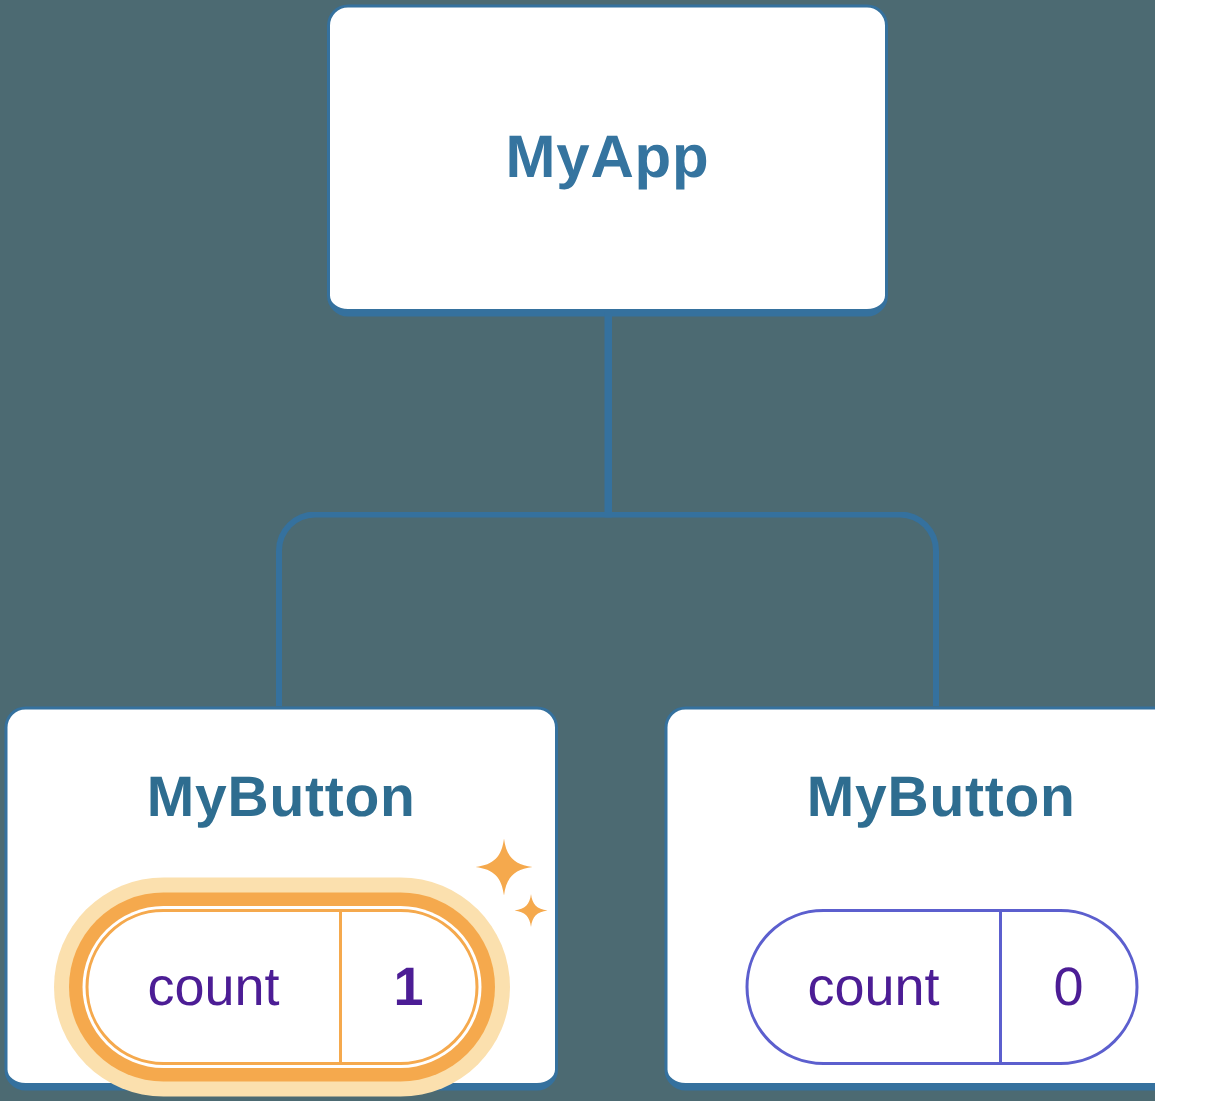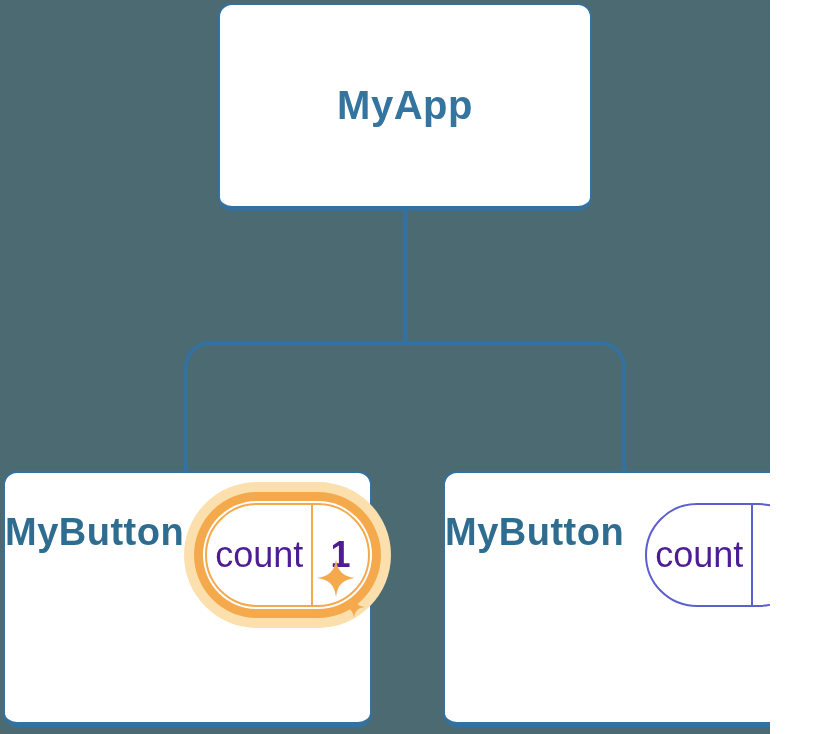--- a/index.html
+++ b/index.html
@@ -41,21 +41,21 @@
     left: 184px; top: 341px;
     width: 442px; height: 130px;
     border: 4px solid #35719E;
     border-bottom: none;
     border-radius: 26px 26px 0 0;
     box-sizing: border-box;
   }
   .button-card {
     top: 471px;
     width: 369px; height: 256px;
-    display: flex; flex-direction: row;  gap: 21px;
+    display: flex; flex-direction: column; align-items: center; gap: 21px;
   }
   .button-card.left  { left: 3px; }
   .button-card.right { left: 443px; }
   .button-title {
     margin-top: 38px;
     font-size: 38px;
     font-weight: 600;
     letter-spacing: 0.5px;
     line-height: 1.15;
     color: #2E6D90;

